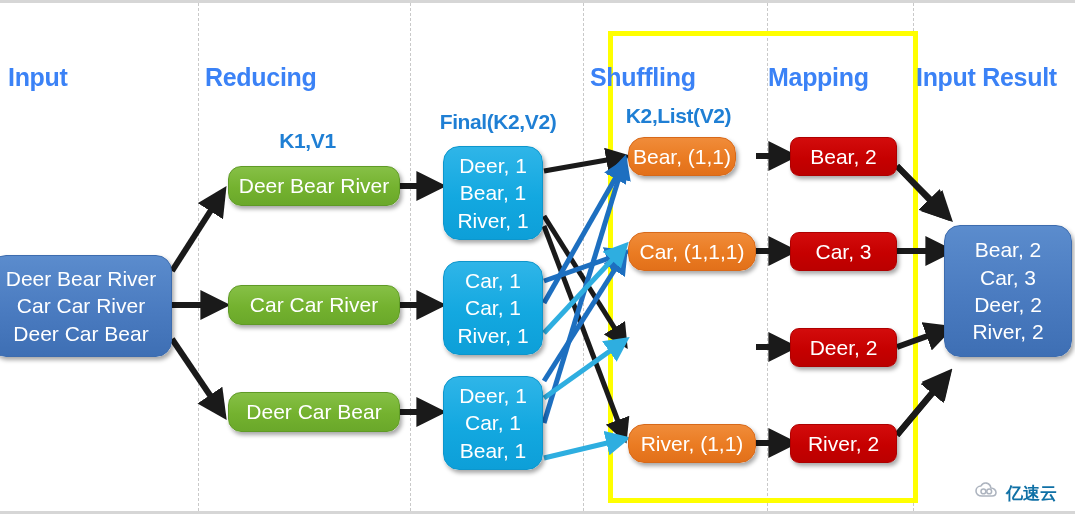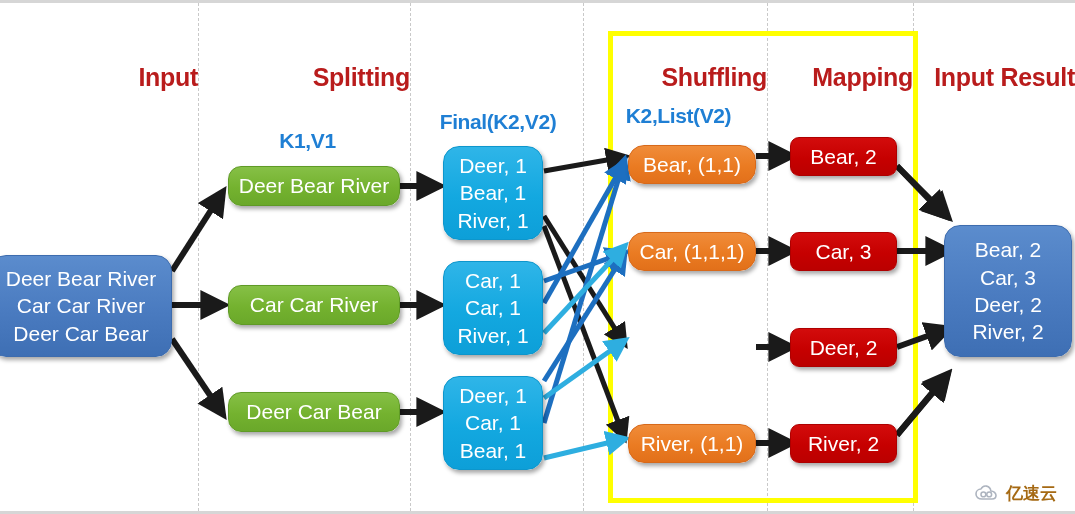--- a/index.html
+++ b/index.html
@@ -33,24 +33,24 @@
     left: 608px; top: 28px;
     width: 310px; height: 472px;
     border: 5px solid #ffff00;
     box-sizing: border-box;
     z-index: 2;
   }
 
   
   .col-head {
     position: absolute;
-    text-align: right;
+    text-align: left;
     font-weight: bold;
     font-size: 25px;
-    color: #b91c1c;
+    color: #3b82f6;
     letter-spacing: -0.3px;
     z-index: 6;
     white-space: nowrap;
   }
   .col-sub {
     position: absolute;
     text-align: center;
     font-weight: bold;
     font-size: 21px;
     color: #1f7fd4;
@@ -115,23 +115,22 @@
     width: 1075px; height: 514px;
     z-index: 4;
     pointer-events: none;
   }
 
   
   #watermark {
     position: absolute;
     right: 18px; bottom: 6px;
     display: flex;
-    align-items: center;
     gap: 5px;
-    color: #a16207;
+    color: #0369a1;
     font-size: 17px;
     font-weight: bold;
     z-index: 9;
     opacity: 0.95;
   }
   #watermark .wm-text { letter-spacing: 0px; }
 </style>
 </head>
 <body>
 
@@ -201,21 +200,21 @@
 
     <g stroke="#1a1a1a" stroke-width="6" fill="none" marker-end="url(#ah-black)">
       <path d="M897,163 L947,213"></path>
       <path d="M897,248 L947,248"></path>
       <path d="M897,344 L947,326"></path>
       <path d="M897,432 L947,372"></path>
     </g>
   </svg>
 
   <div class="col-head" style="left:8px;  top:60px; width:190px;">Input</div>
-  <div class="col-head" style="left:205px;top:60px; width:205px;">Splitting</div>
+  <div class="col-head" style="left:205px;top:60px; width:205px;">Reducing</div>
   <div class="col-head" style="left:590px;top:60px; width:177px;">Shuffling</div>
   <div class="col-head" style="left:768px;top:60px; width:145px;">Mapping</div>
   <div class="col-head" style="left:916px;top:60px; width:159px;">Input Result</div>
 
   <div class="col-sub" style="left:205px;top:126px;width:205px;">K1,V1</div>
   <div class="col-sub" style="left:413px;top:107px;width:170px;">Final(K2,V2)</div>
   <div class="col-sub" style="left:590px;top:101px;width:177px;">K2,List(V2)</div>
 
   <div class="node blue" style="left:-10px; top:252px; width:182px; height:102px; border-radius:16px;">
     <span>Deer Bear River</span>
@@ -242,21 +241,21 @@
     <span>Car, 1</span>
     <span>Car, 1</span>
     <span>River, 1</span>
   </div>
   <div class="node cyan" style="left:443px; top:373px; width:100px; height:94px;">
     <span>Deer, 1</span>
     <span>Car, 1</span>
     <span>Bear, 1</span>
   </div>
 
-  <div class="node orange" style="left:628px; top:134px; width:128px; height:39px;margin-top:8px;">
+  <div class="node orange" style="left:628px; top:134px; width:108px; height:39px;">
     <span>Bear, (1,1)</span>
   </div>
   <div class="node orange" style="left:628px; top:229px; width:128px; height:39px;">
     <span>Car, (1,1,1)</span>
   </div>
   <div class="node orange" style="left:628px; top:421px; width:128px; height:39px;">
     <span>River, (1,1)</span>
   </div>
 
   <div class="node red" style="left:790px; top:134px; width:107px; height:39px;">

